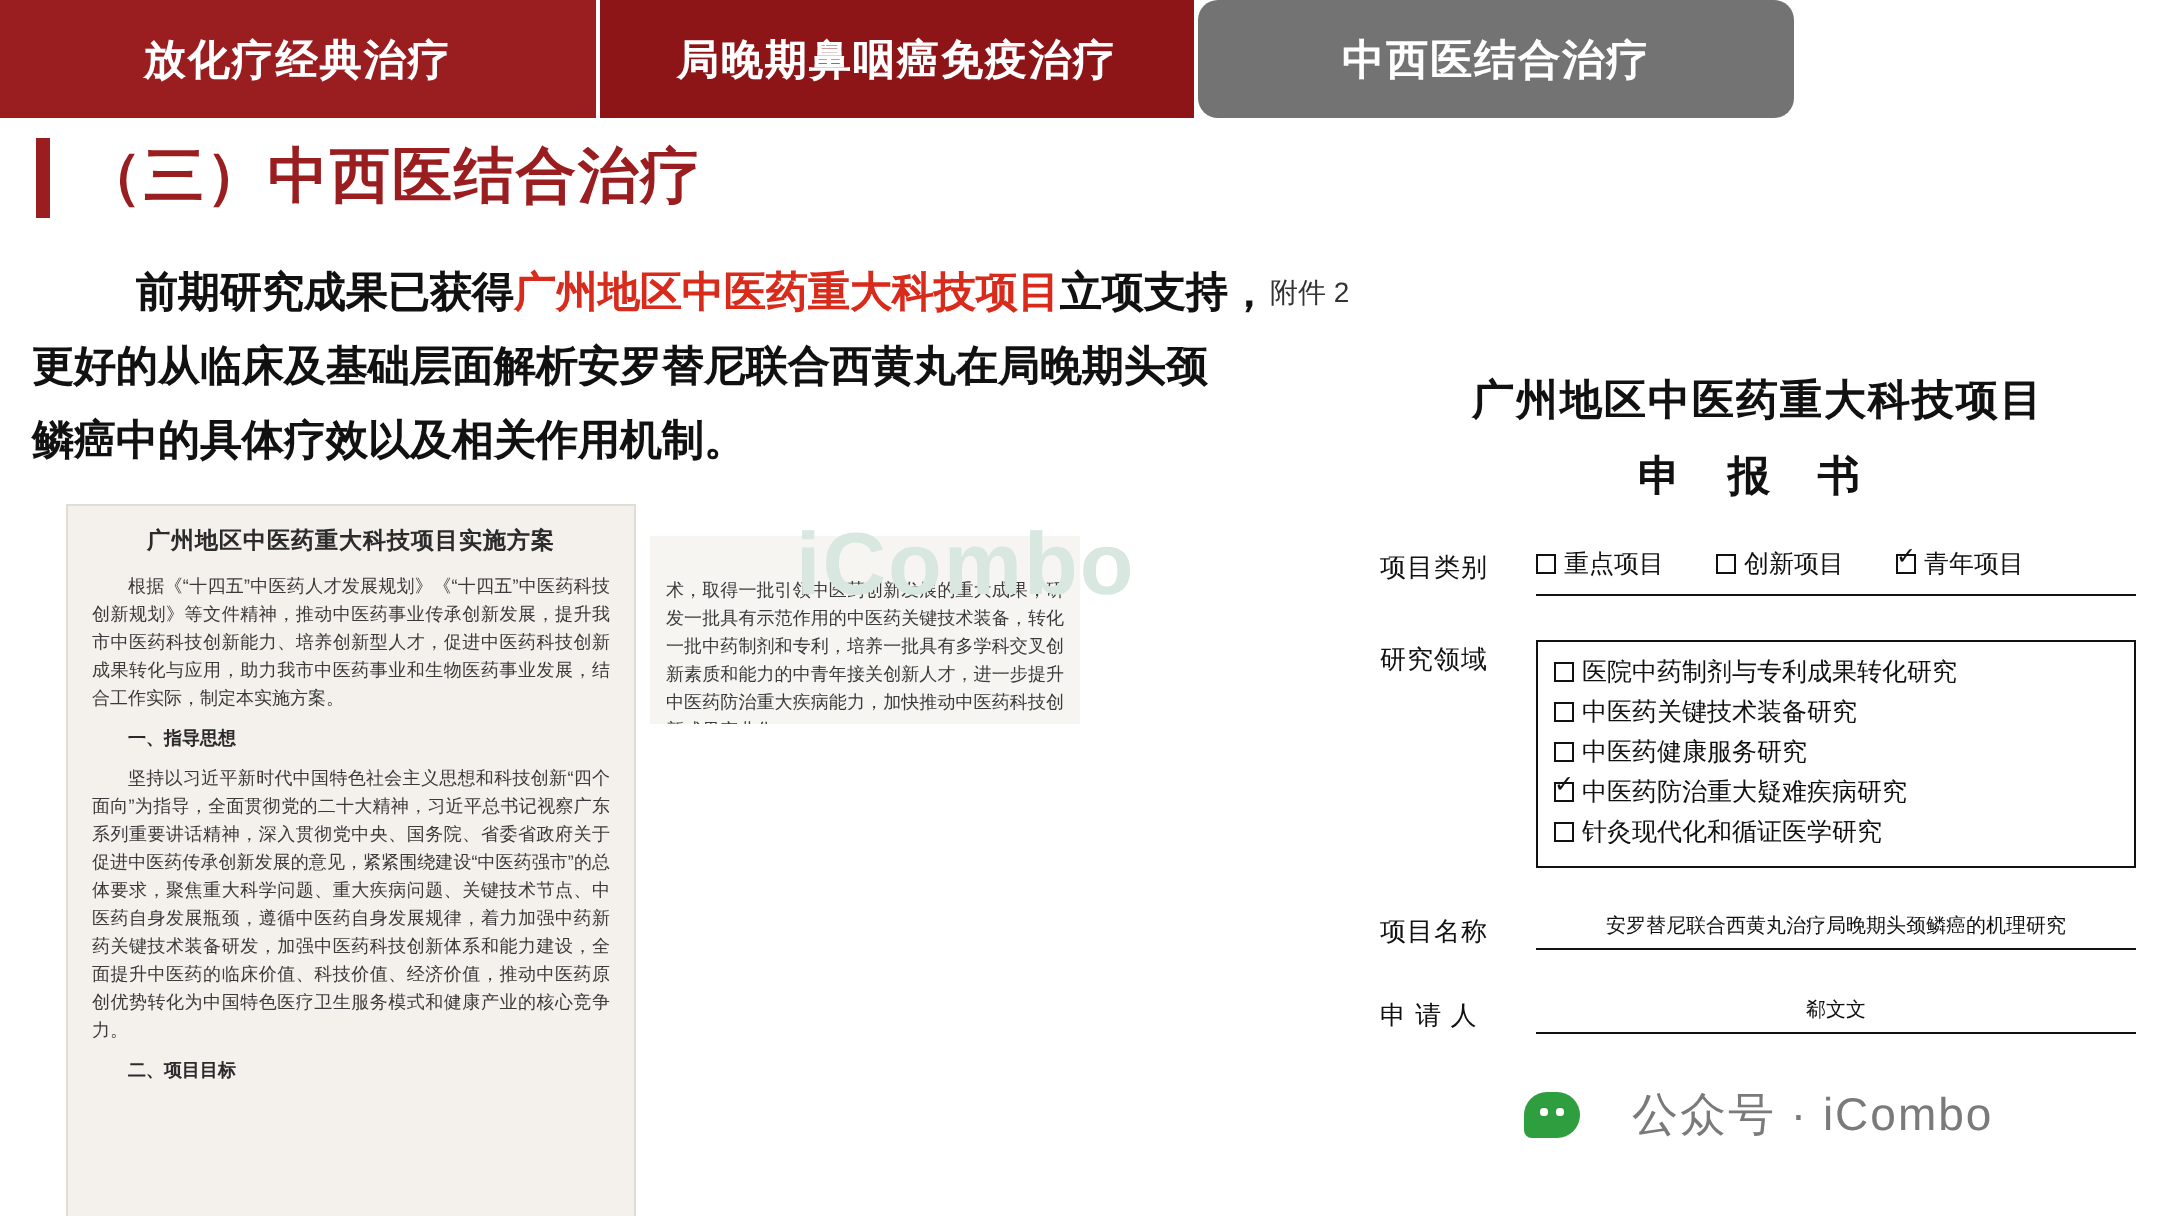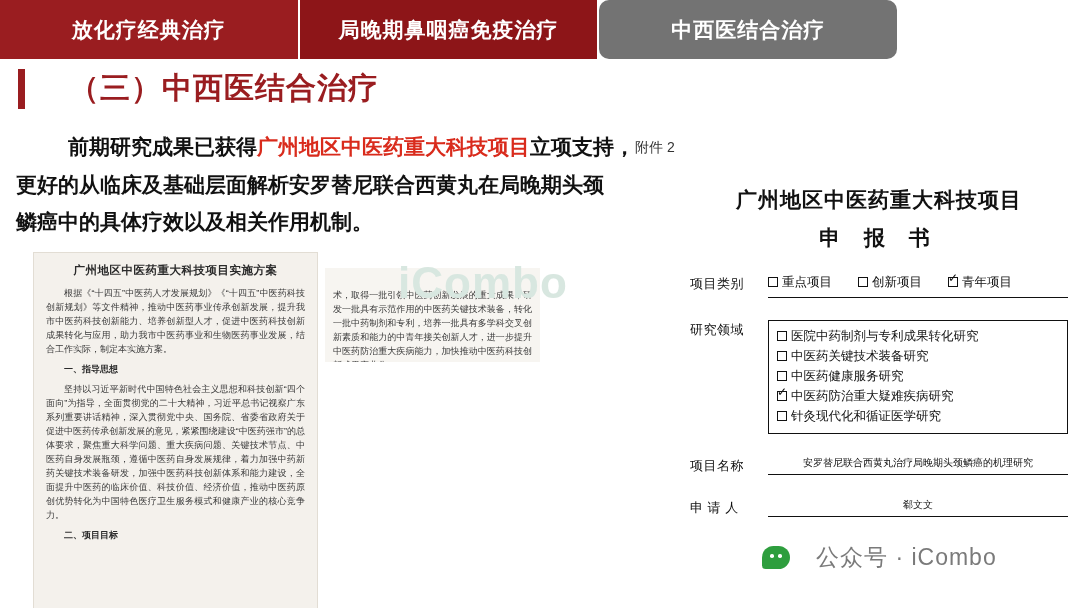--- a/index.html
+++ b/index.html
@@ -47,21 +47,20 @@
   }
   .tab.dark { background: #8d1518; }
 
   
   .title-wrap {
     position: absolute;
     top: 68px;
     left: 18px;
     display: flex;
     align-items: center;
-    gap: 28px;
   }
   .title-bar {
     width: 7px;
     height: 40px;
     background: #9a1d20;
     margin-right: 16px;
   }
   .title-text {
     color: #9a1d20;
     font-size: 30px;

